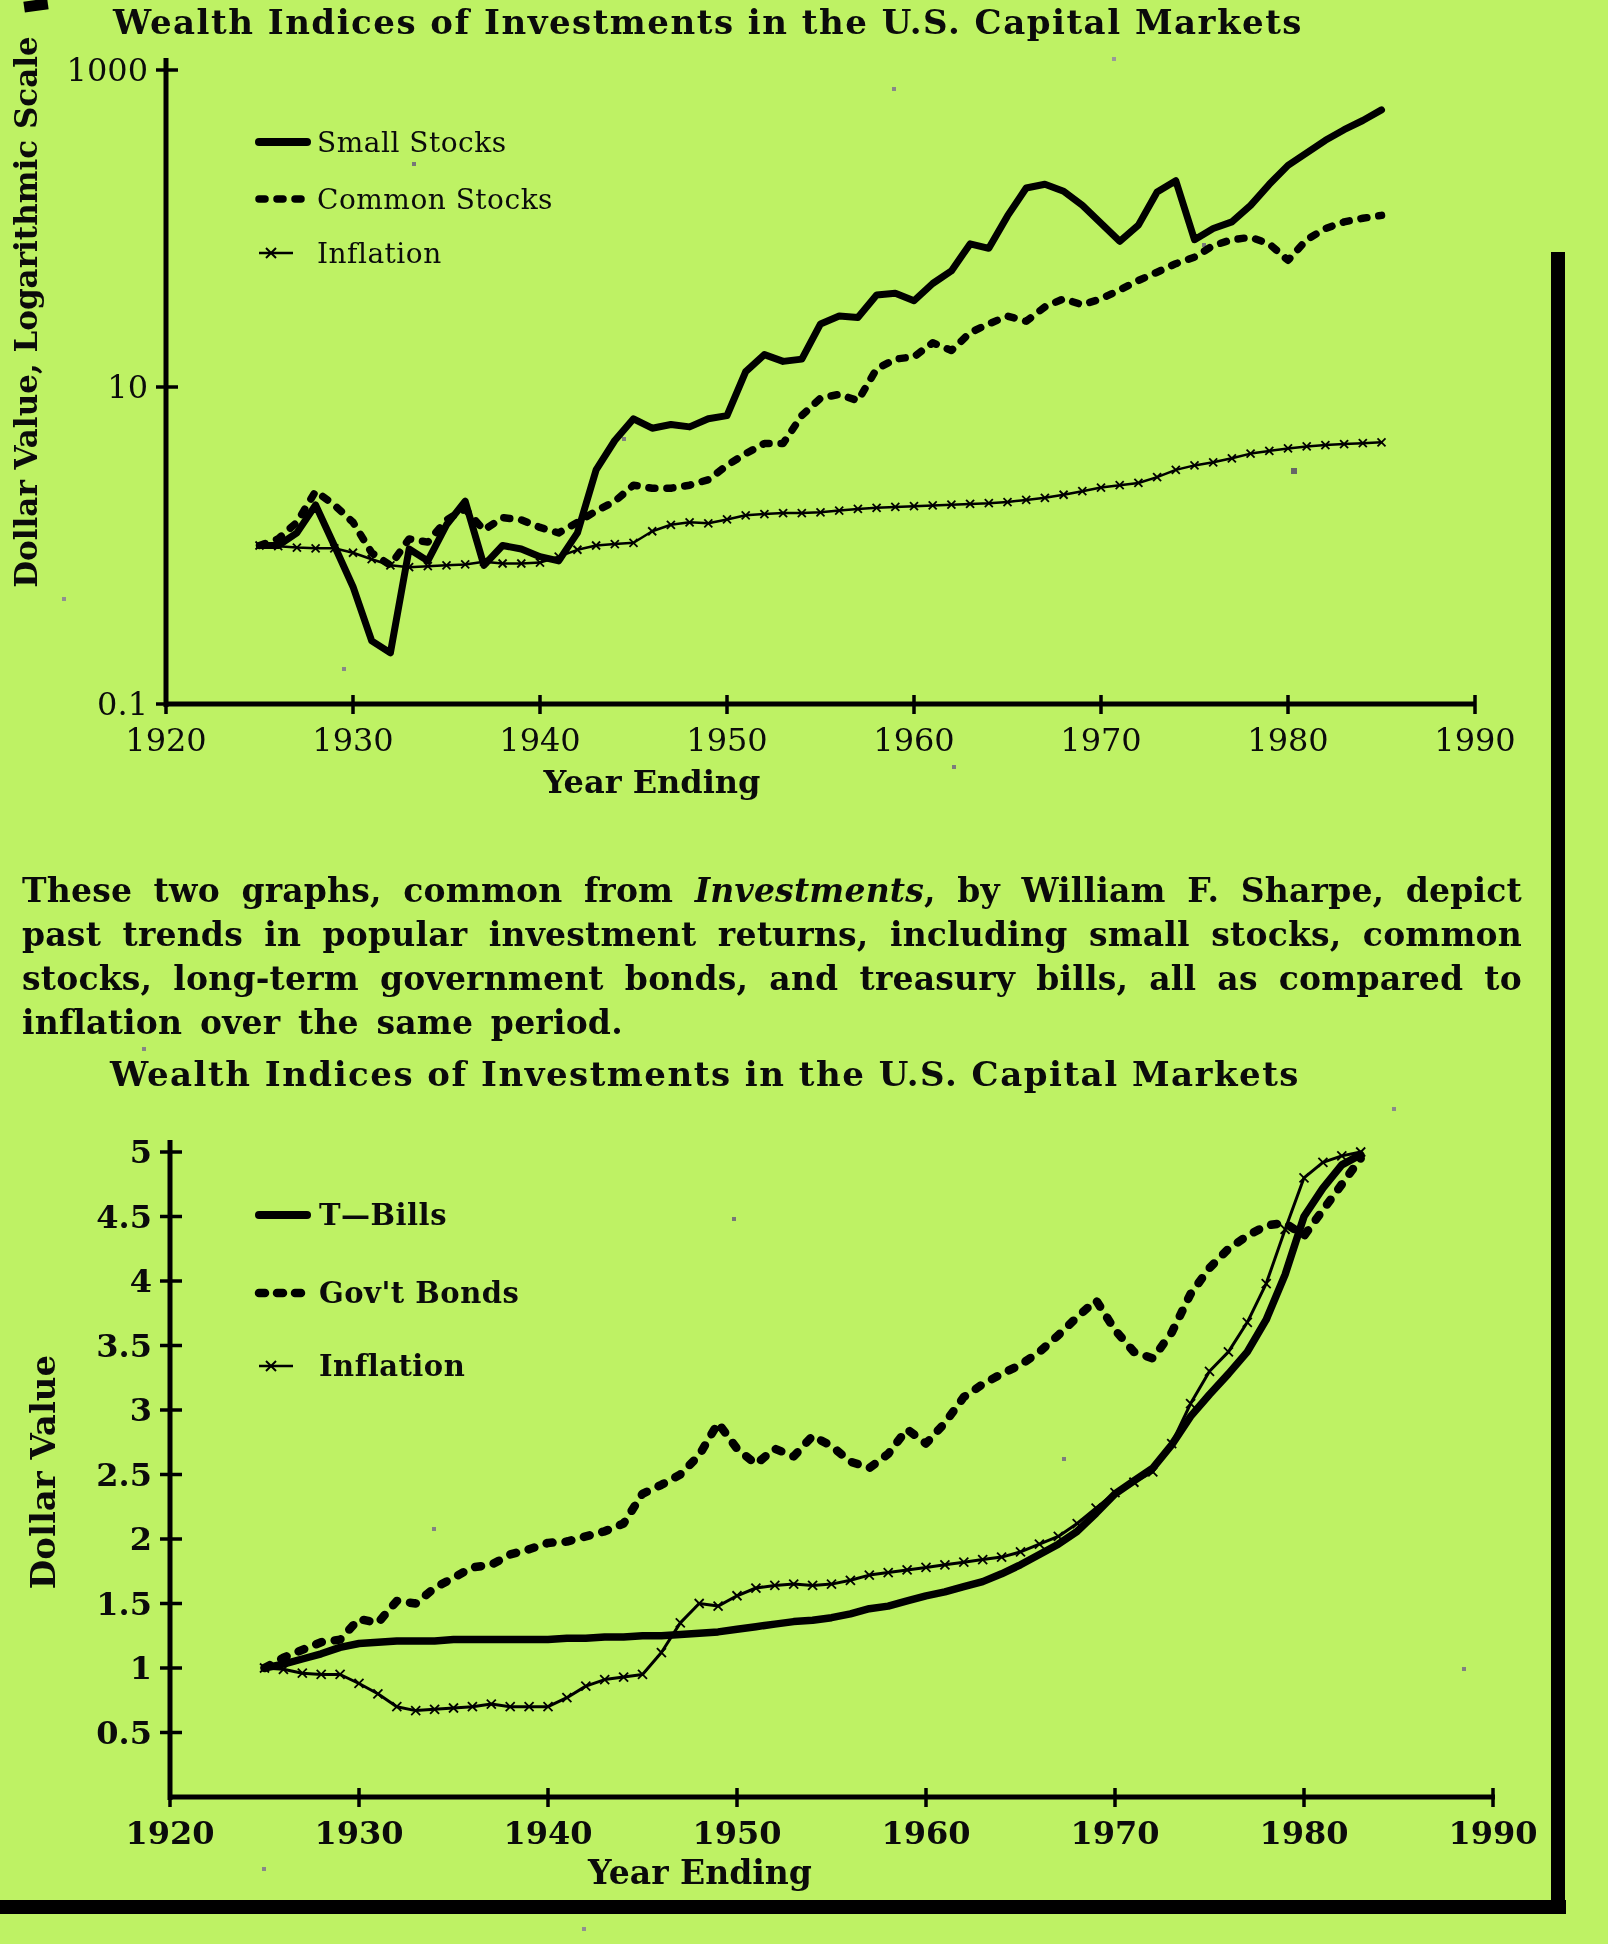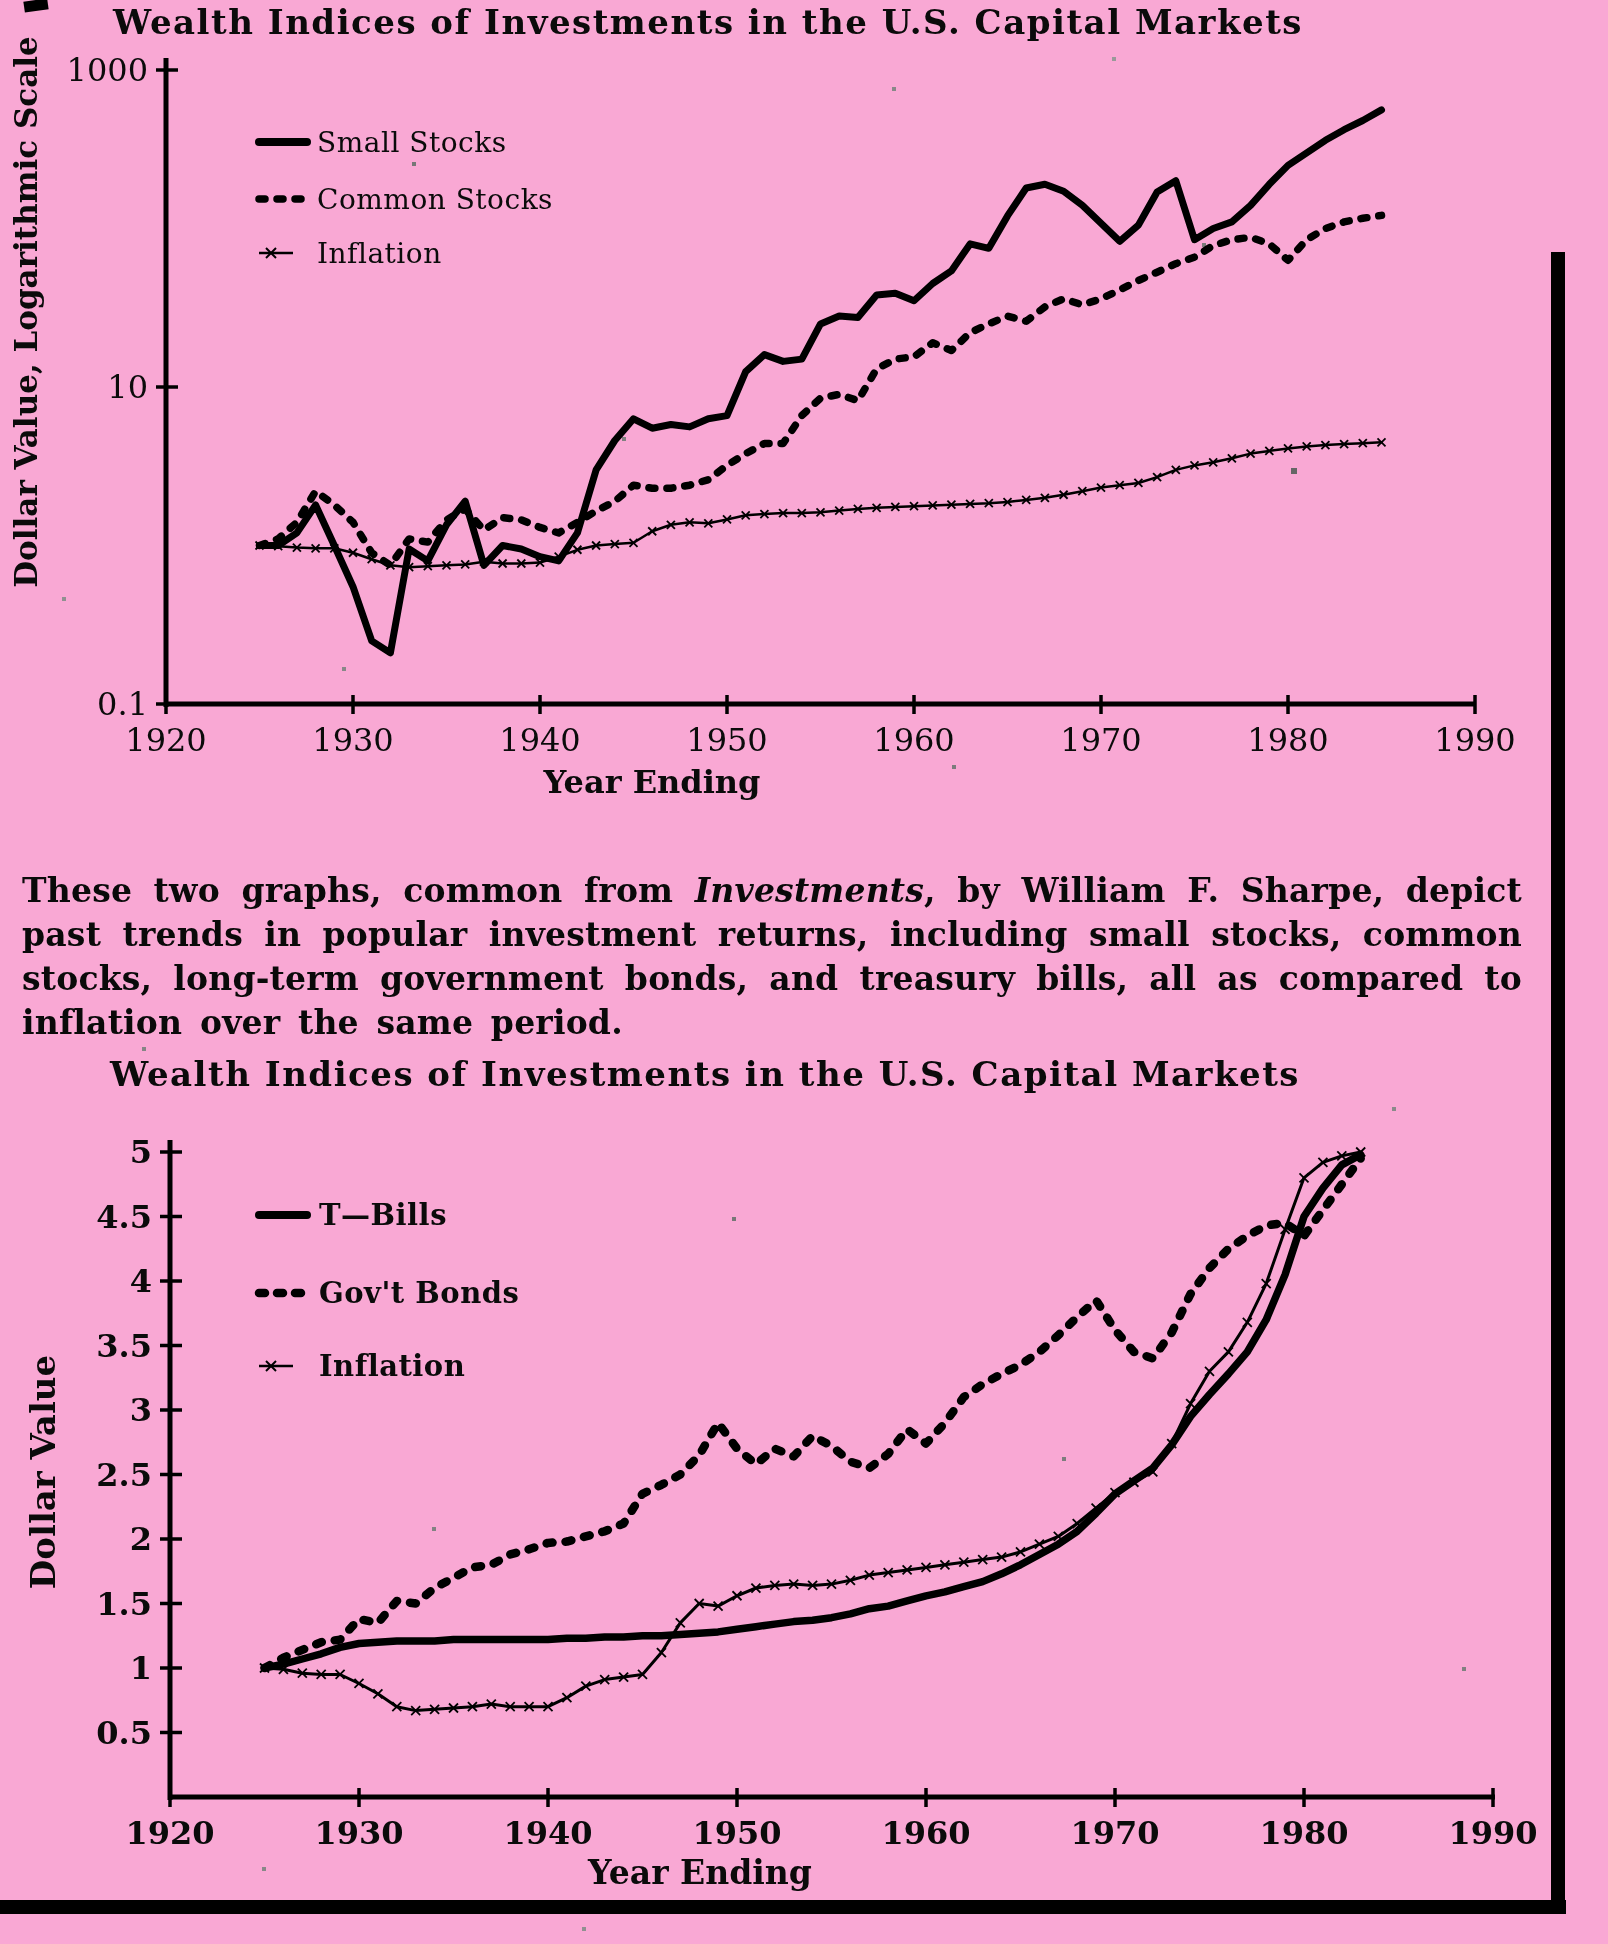--- a/index.html
+++ b/index.html
@@ -1,19 +1,19 @@
 <!DOCTYPE html>
 <html><head>
 <meta charset="utf-8">
 <style>
   html,body{margin:0;padding:0;background:#f7f7f4;}
   body{width:1608px;height:1944px;position:relative;overflow:hidden;
        font-family:"DejaVu Serif","Liberation Serif",serif;color:#0a0a0a;
        -webkit-font-smoothing:none;}
-  .sheet{position:absolute;inset:0;background:#f9a8d4;}
+  .sheet{position:absolute;inset:0;background:#bef264;}
   svg{position:absolute;left:0;}
   #chart-top{top:0;}
   #chart-bottom{top:1040px;}
   .caption{position:absolute;left:22px;top:836px;width:1500px;
            font-size:33px;line-height:44px;font-weight:bold;
            text-align:justify;letter-spacing:0.2px;word-spacing:6px;}
   .caption em{font-style:italic;}
   .border-right{position:absolute;left:1551px;top:252px;width:14px;height:1662px;background:#000;}
   .border-bottom{position:absolute;left:0;top:1900px;width:1566px;height:14px;background:#000;}
   .corner-mark{position:absolute;left:24px;top:0;width:24px;height:11px;background:#000;transform:rotate(-8deg);}

